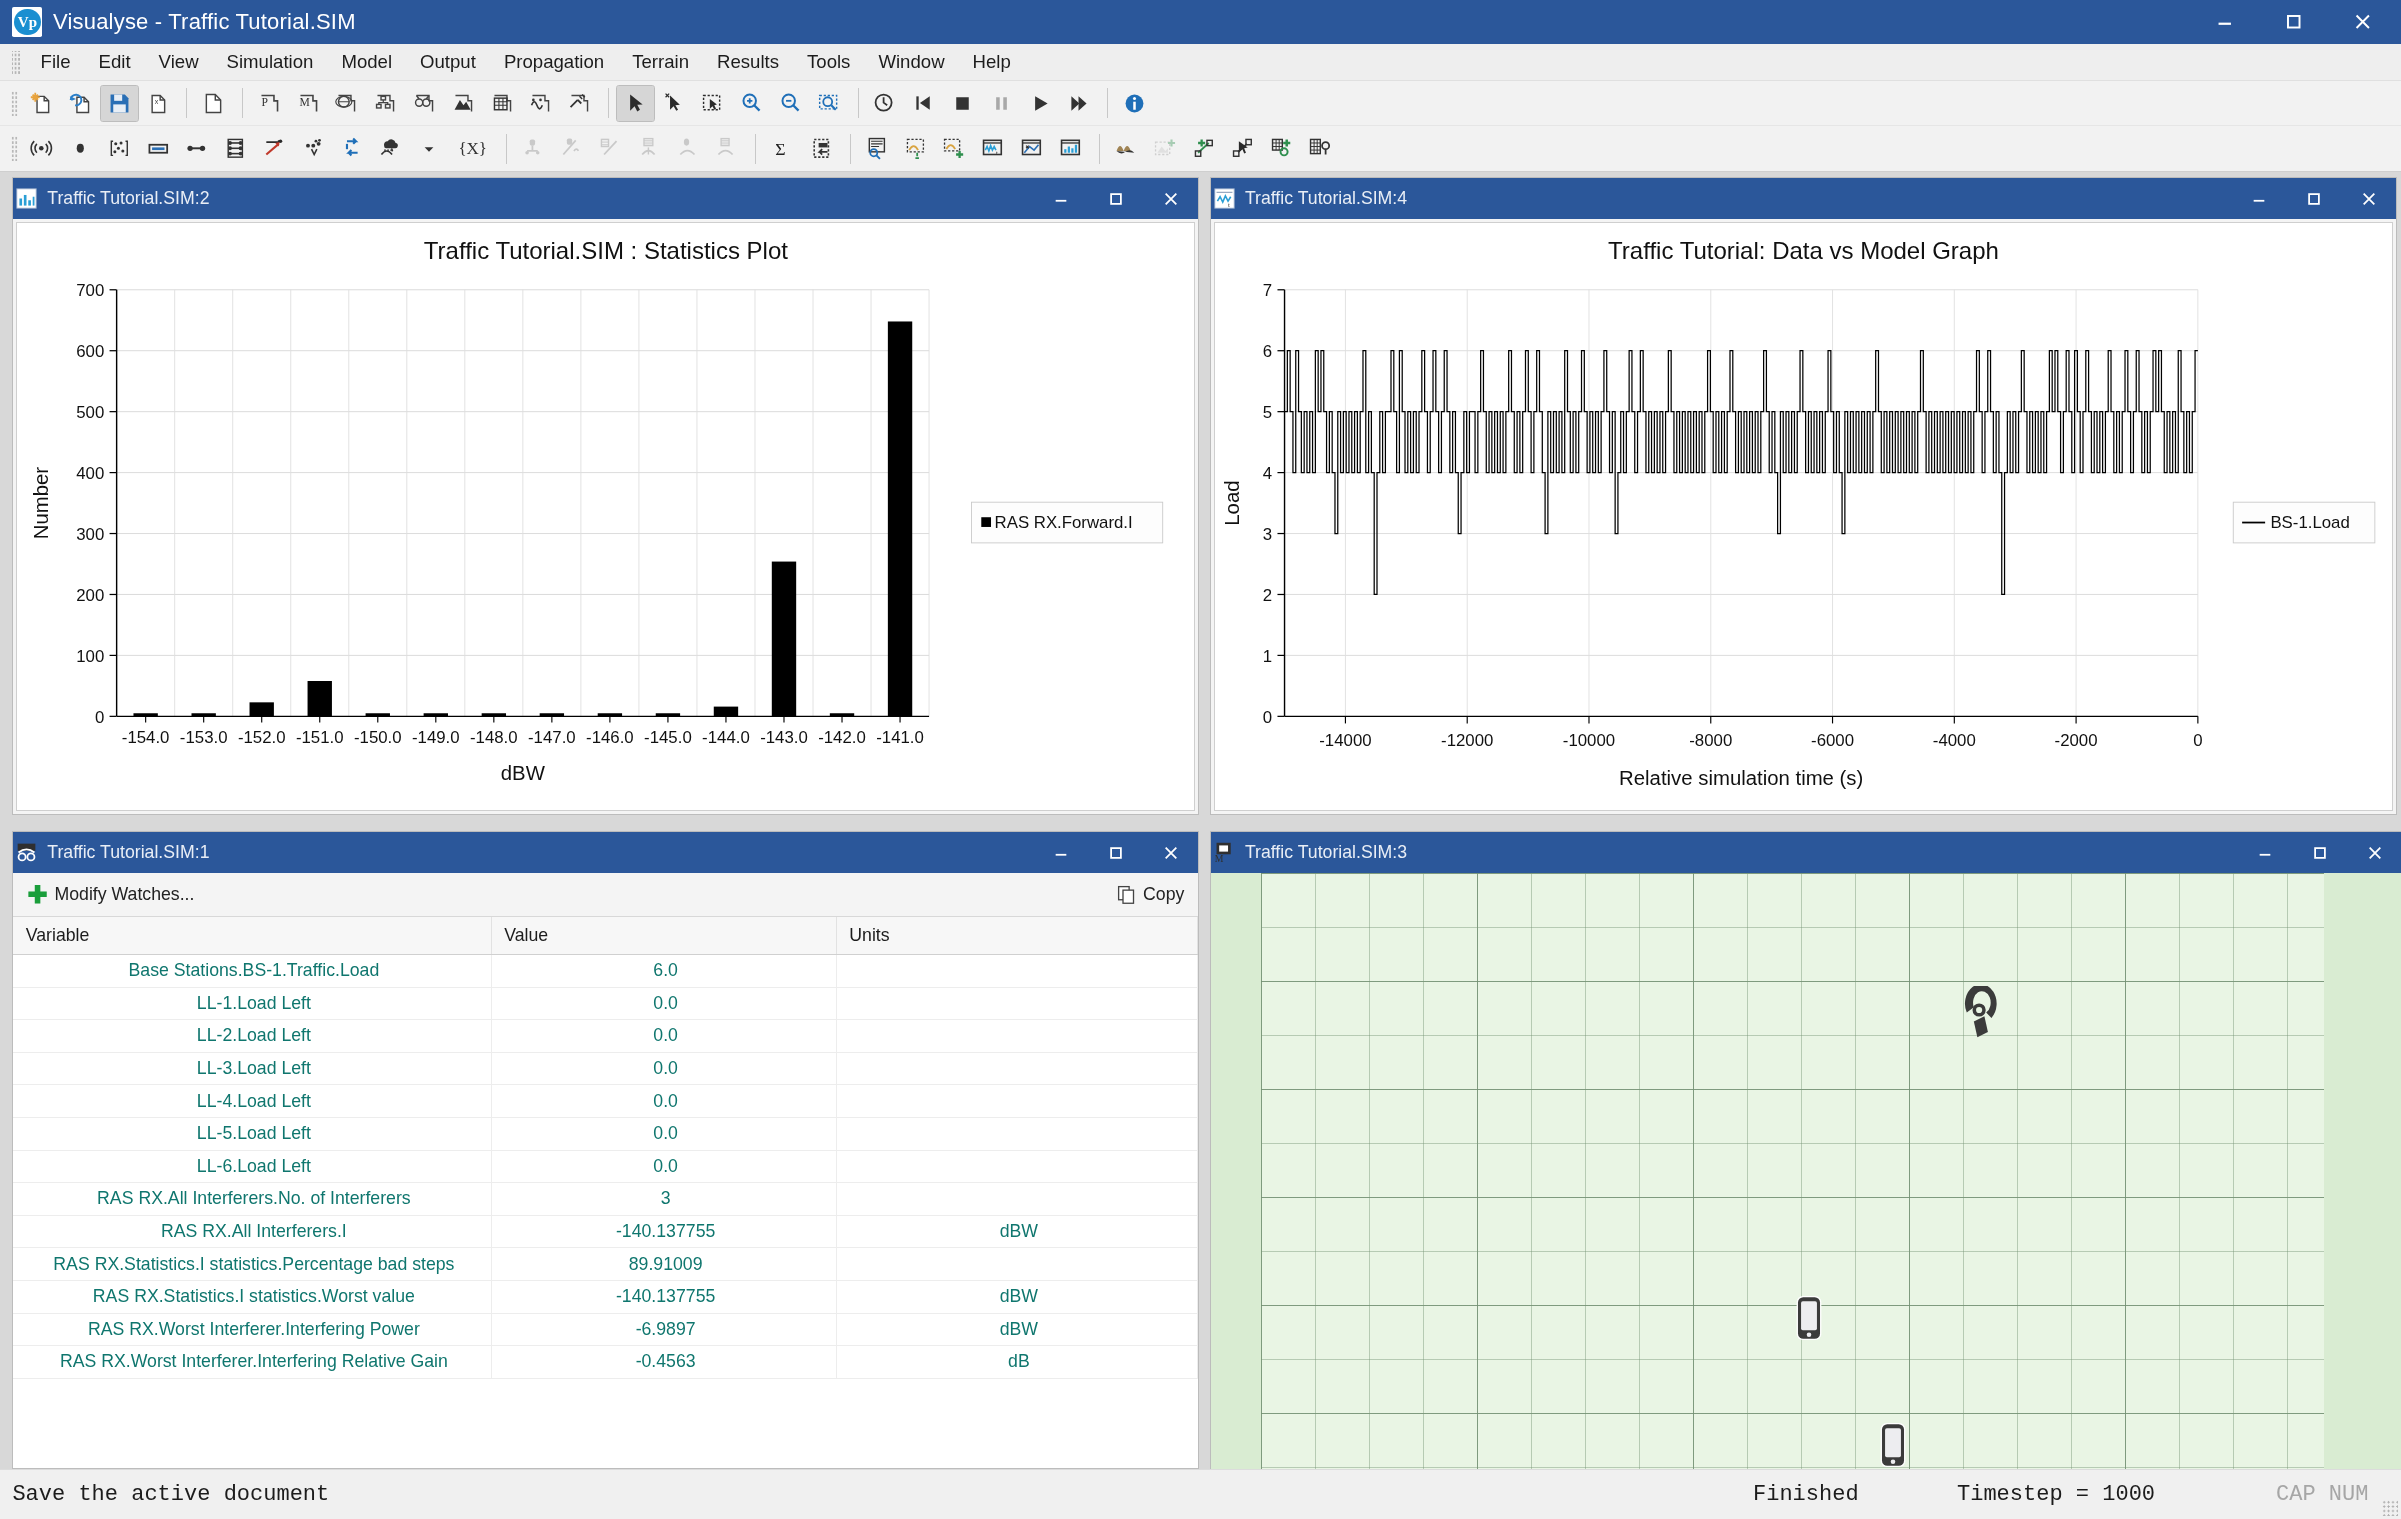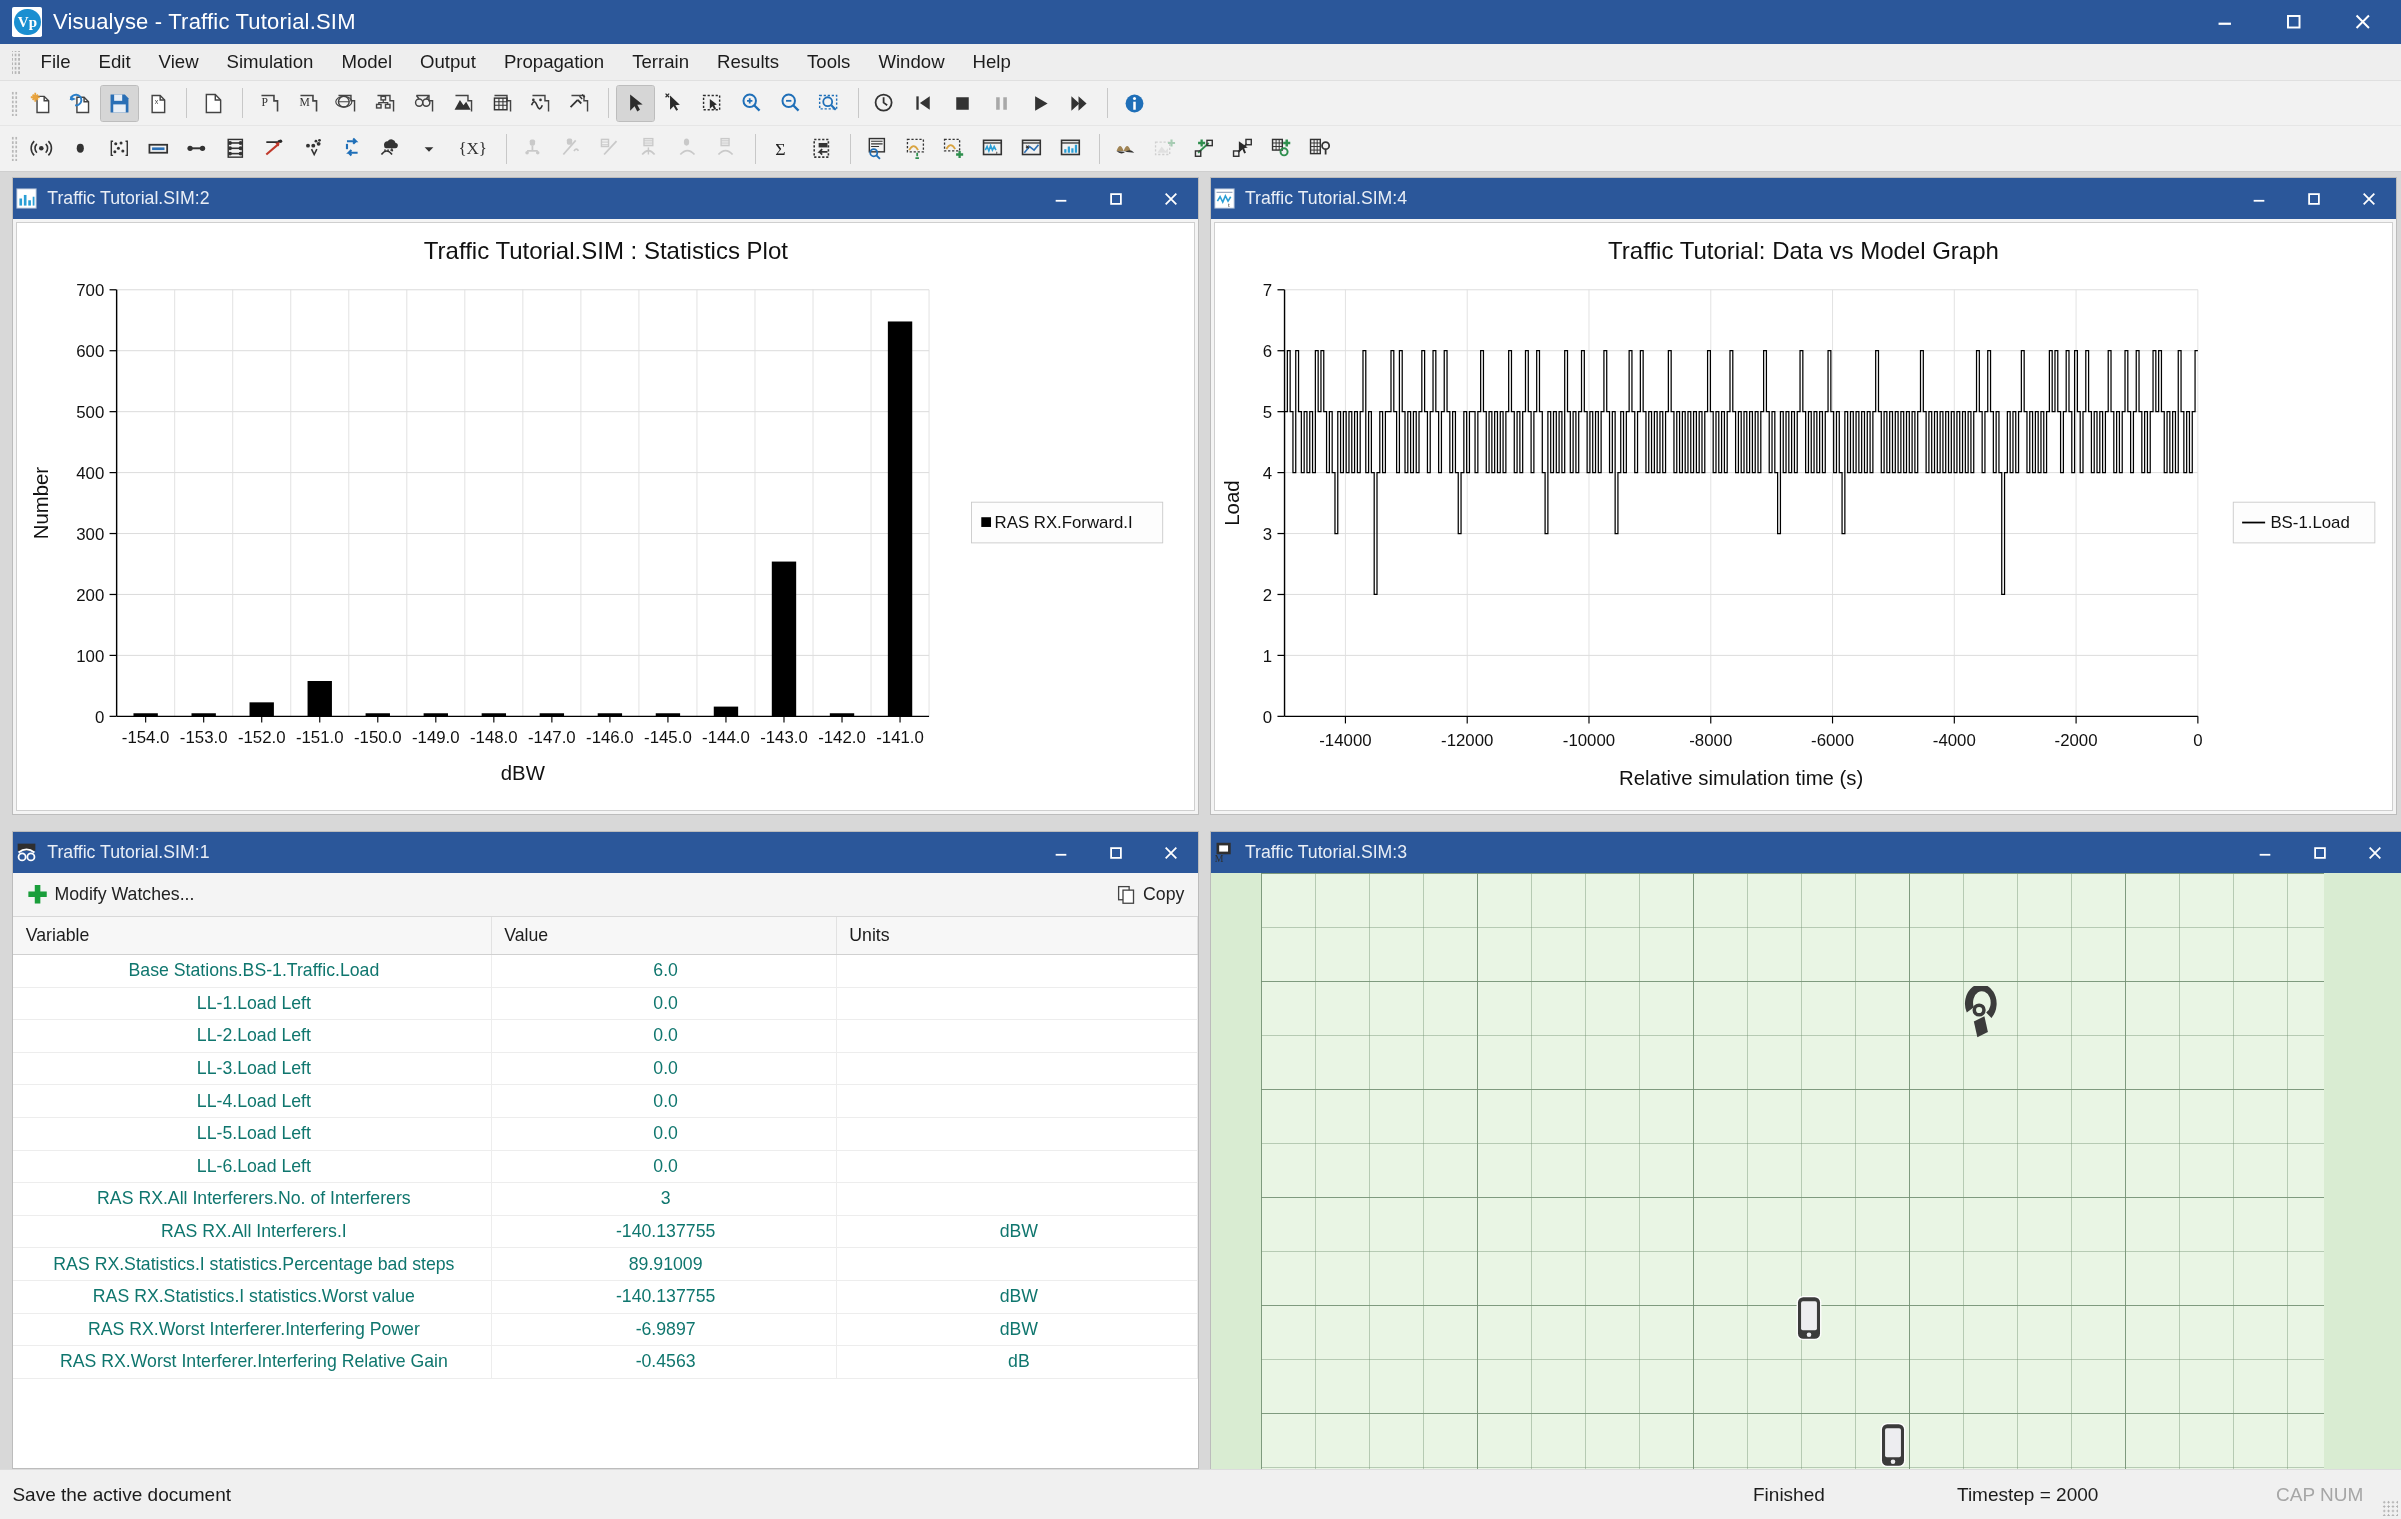--- a/index.html
+++ b/index.html
@@ -111,21 +111,21 @@
       linear-gradient(to right, rgba(100,130,100,.75) 0.9px, transparent 0.9px),
       linear-gradient(to bottom, rgba(100,130,100,.75) 0.9px, transparent 0.9px);
     background-size: 54px 54px, 54px 54px, 216px 216px, 108px 108px;
   }
   .mico { position:absolute; }
 
   
   .statusbar {
     position:absolute; left:0; bottom:0; width:2401px; height: 50px;
     background:#f0f0f0; border-top:0.9px solid #dcdcdc;
-    display:flex; align-items:center; font-size:19px; color:#1c1c1c;
+    display:flex; align-items:center; font-size:22px; color:#1c1c1c;font-family:Liberation Mono, monospace;
   }
   .sb-left { padding-left: 12.4px; }
   .sb-cell { position:absolute; }
   .sb-dim { color:#a6a6a6; }
   .grip { position:absolute; right:3.5px; bottom:2.7px; width:16px; height:16px;
     background-image: radial-gradient(#b0b0b0 1px, transparent 1.2px);
     background-size: 4.4px 4.4px; }
 </style>
 </head>
 <body>
@@ -1015,17 +1015,17 @@
               </svg></div>
           </div>
       </div>
     </div>
   </div>
 </div>
 
 <div class="statusbar">
   <span class="sb-left">Save the active document</span>
   <span class="sb-cell" style="left:1753px;">Finished</span>
-  <span class="sb-cell" style="left:1957px;">Timestep = 2000</span>
+  <span class="sb-cell" style="left:1957px;">Timestep = 1000</span>
   <span class="sb-cell sb-dim" style="left:2276px;">CAP NUM</span>
   <span class="grip"></span>
 </div>
 
 
 </body></html>

